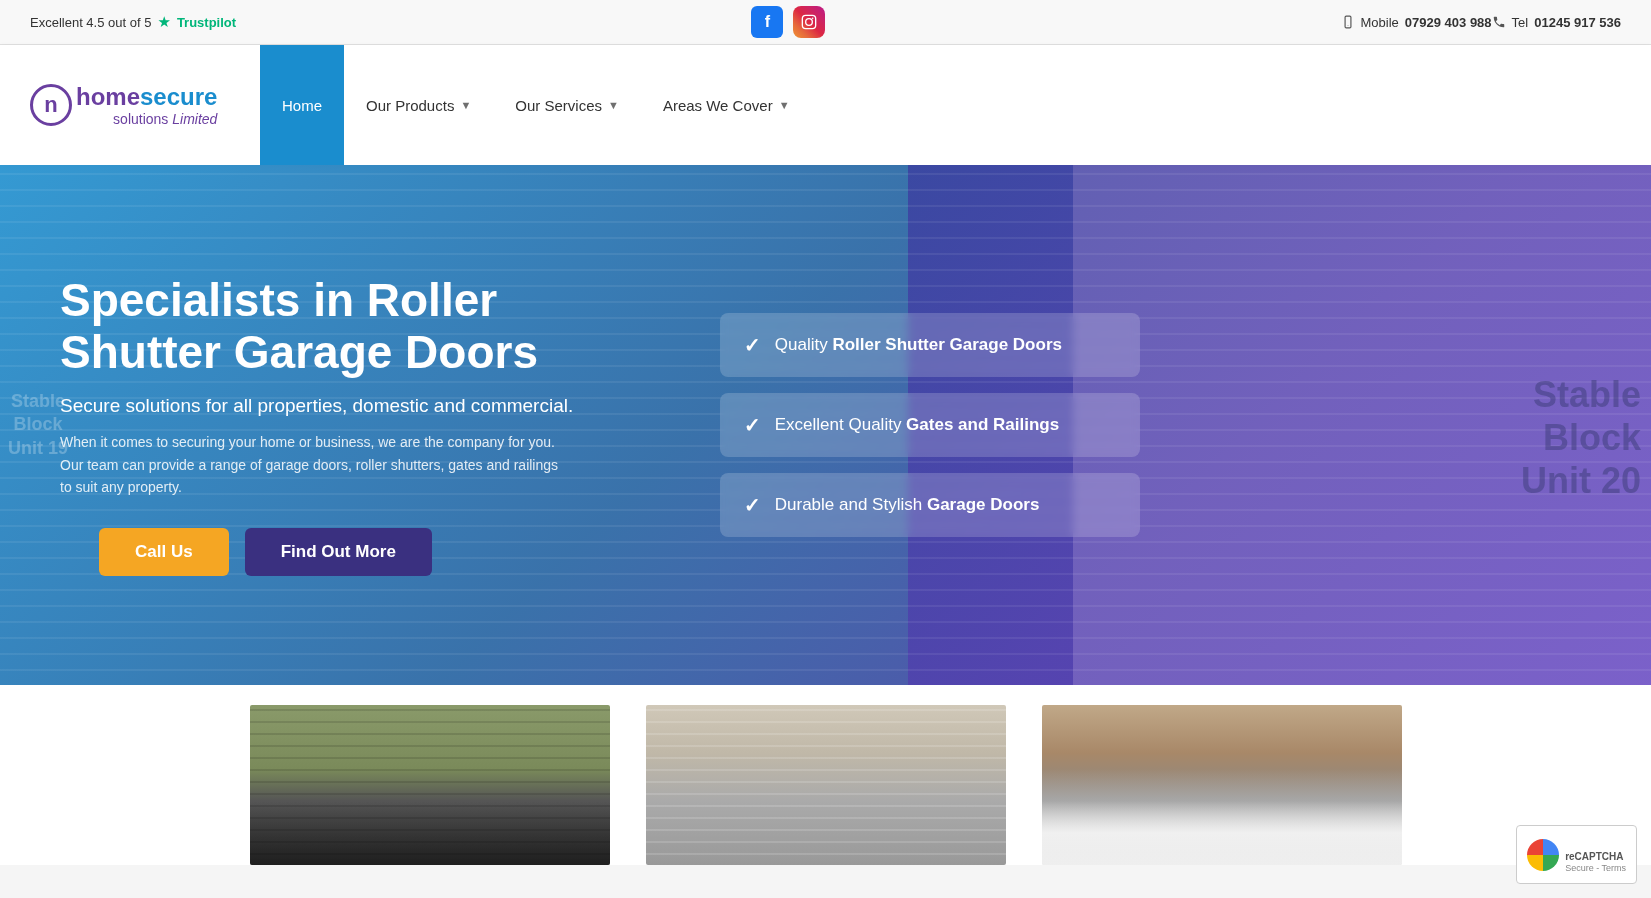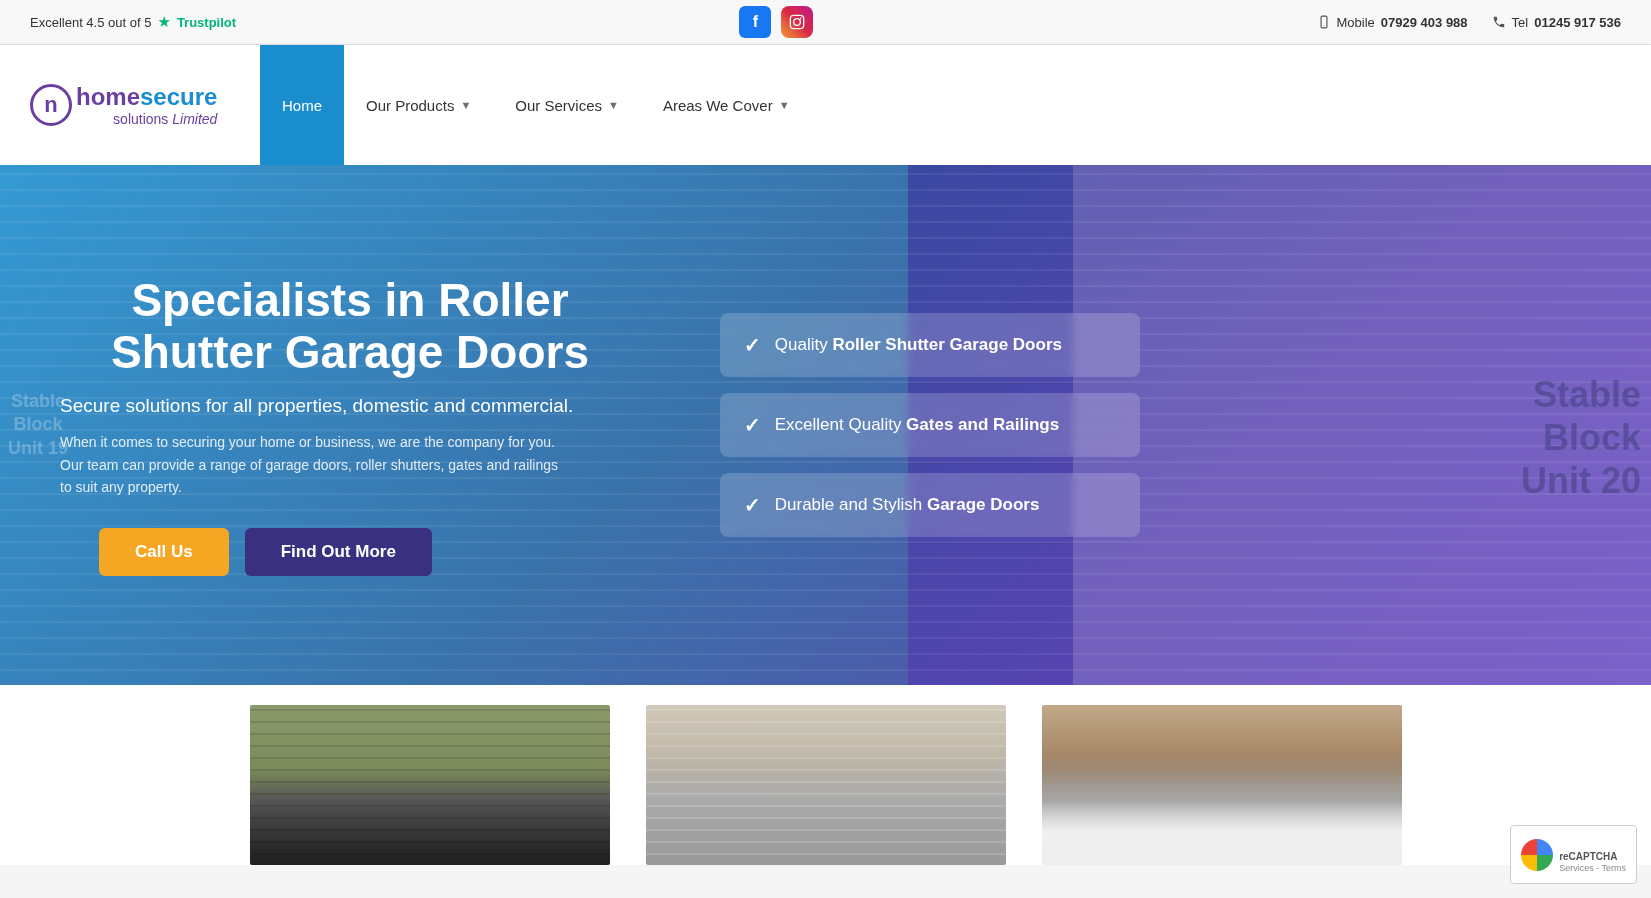--- a/index.html
+++ b/index.html
@@ -10,21 +10,21 @@
       background: #f8f8f8;
       border-bottom: 1px solid #e0e0e0;
       display: flex;
       align-items: center;
       justify-content: space-between;
       padding: 6px 30px;
       font-size: 13px;
       color: #333;
     }
     .topbar-left { display: flex; align-items: center; gap: 6px; text-align: center; }
-    .topbar-right { display: flex; align-items: flex-end; gap: 24px; }
+    .topbar-right { display: flex; align-items: flex-end; }
     .topbar-center { display: flex; align-items: center; gap: 14px; }
     .trustpilot-stars { color: #00b67a; font-size: 15px; }
     .social-icons { display: flex; gap: 10px; }
     .fb-icon {
       width: 32px; height: 32px;
       background: #1877f2;
       border-radius: 6px;
       display: flex; align-items: center; justify-content: center;
       color: white; font-weight: bold; font-size: 16px;
     }
@@ -193,21 +193,20 @@
       line-height: 1.2;
       text-align: right;
       z-index: 5;
     }
     .hero-title {
       color: white;
       font-size: 46px;
       font-weight: 800;
       line-height: 1.15;
       margin-bottom: 16px;
-      text-align: center;
     }
     .hero-subtitle {
       color: white;
       font-size: 19px;
       margin-bottom: 14px;
     }
     .hero-desc {
       color: rgba(255,255,255,0.85);
       font-size: 14px;
       line-height: 1.6;
@@ -442,15 +441,15 @@
   </div>
   <div class="gallery-img garage-3" style="position:relative; overflow:hidden;">
     <div style="position:absolute;bottom:0;left:0;width:100%;height:60%;background:linear-gradient(180deg,transparent,rgba(240,240,240,0.9));"></div>
   </div>
 </div>
 
 <div class="recaptcha-badge">
   <div class="recaptcha-logo"></div>
   <div style="line-height:1.3;">
     <div style="font-weight:bold; color:#555;margin-top:16px;">reCAPTCHA</div>
-    <div style="font-size:9px; color:#888;">Services - Terms</div>
+    <div style="font-size:9px; color:#888;">Secure - Terms</div>
   </div>
 </div>
 
 </body></html>

